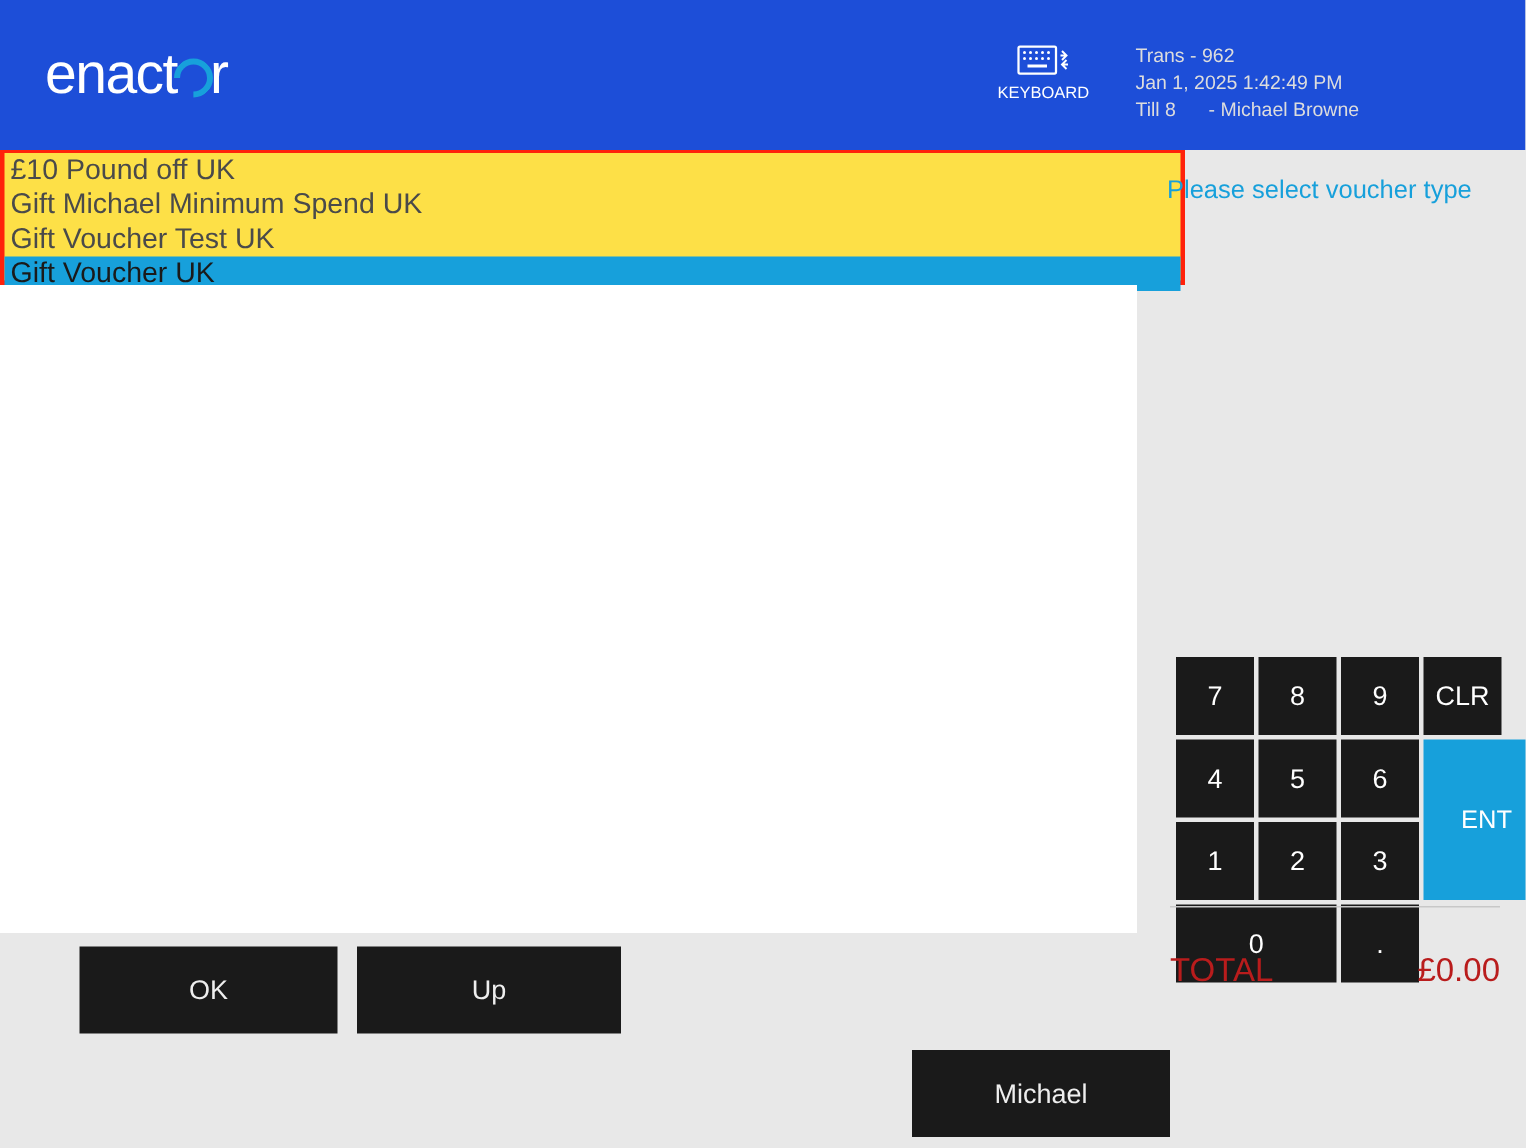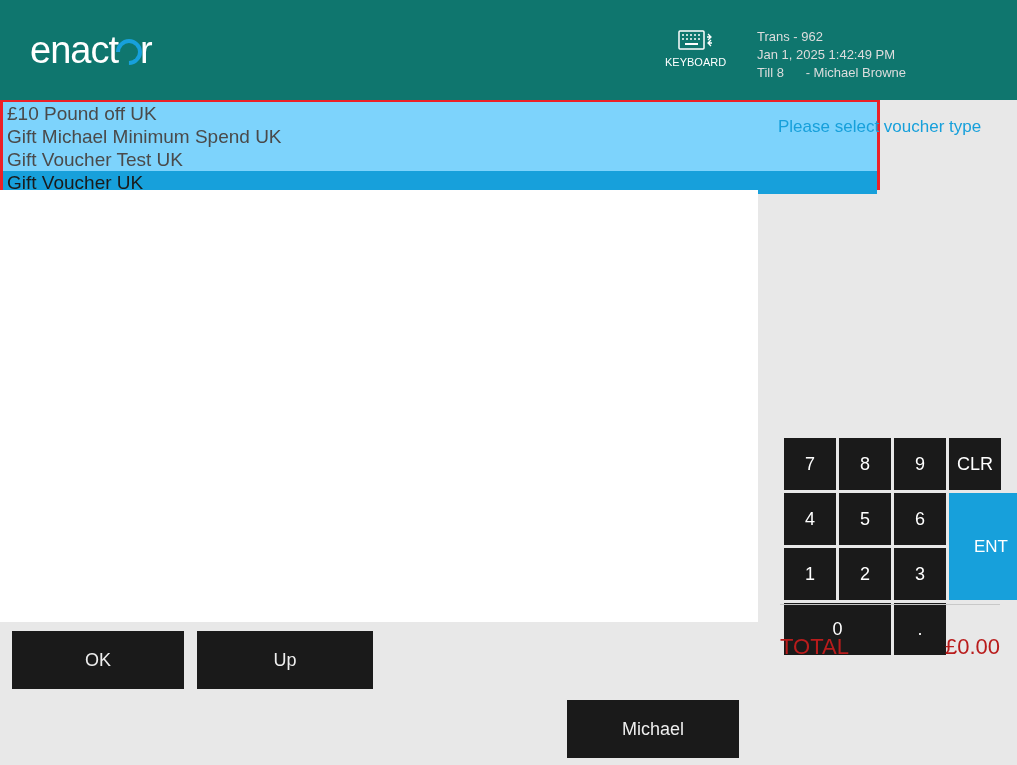--- a/index.html
+++ b/index.html
@@ -9,21 +9,21 @@
       width: 1017px;
       height: 765px;
       overflow: hidden;
       position: relative;
     }
 
     
     .header {
       width: 100%;
       height: 100px;
-      background: #0f766e;
+      background: #1d4ed8;
       display: flex;
       align-items: center;
       padding: 0 30px;
       position: relative;
     }
 
     .logo {
       color: #fff;
       font-size: 38px;
       font-weight: 300;
@@ -62,23 +62,23 @@
       color: #ddd;
       font-size: 13px;
       line-height: 1.4;
     }
 
     
     .list-area {
       position: absolute;
       left: 0;
       top: 100px;
-      width: 880px;
+      width: 790px;
       height: 90px;
-      background: #7dd3fc;
+      background: #fde047;
       border: 3px solid rgba(255, 0, 0, 0.85);
       border-top-width: 2px;
     }
     .list-item {
       font-size: 19px;
       color: #4a4a4a;
       padding: 0 4px;
       line-height: 23px;
       cursor: pointer;
       font-weight: 300;
@@ -174,20 +174,21 @@
     .bottom-btn {
       position: absolute;
       background: #1a1a1a;
       color: #eee;
       display: flex;
       align-items: center;
       justify-content: center;
       font-size: 18px;
       cursor: pointer;
       font-weight: 400;
+      margin-left: 41px;
     }
     .btn-ok     { left: 12px;  top: 631px; width: 172px; height: 58px; }
     .btn-up     { left: 197px; top: 631px; width: 176px; height: 58px; }
     .btn-cancel { left: 567px; top: 700px; width: 172px; height: 58px; }
 
   </style>
 </head>
 <body>
 
 <div class="header">

